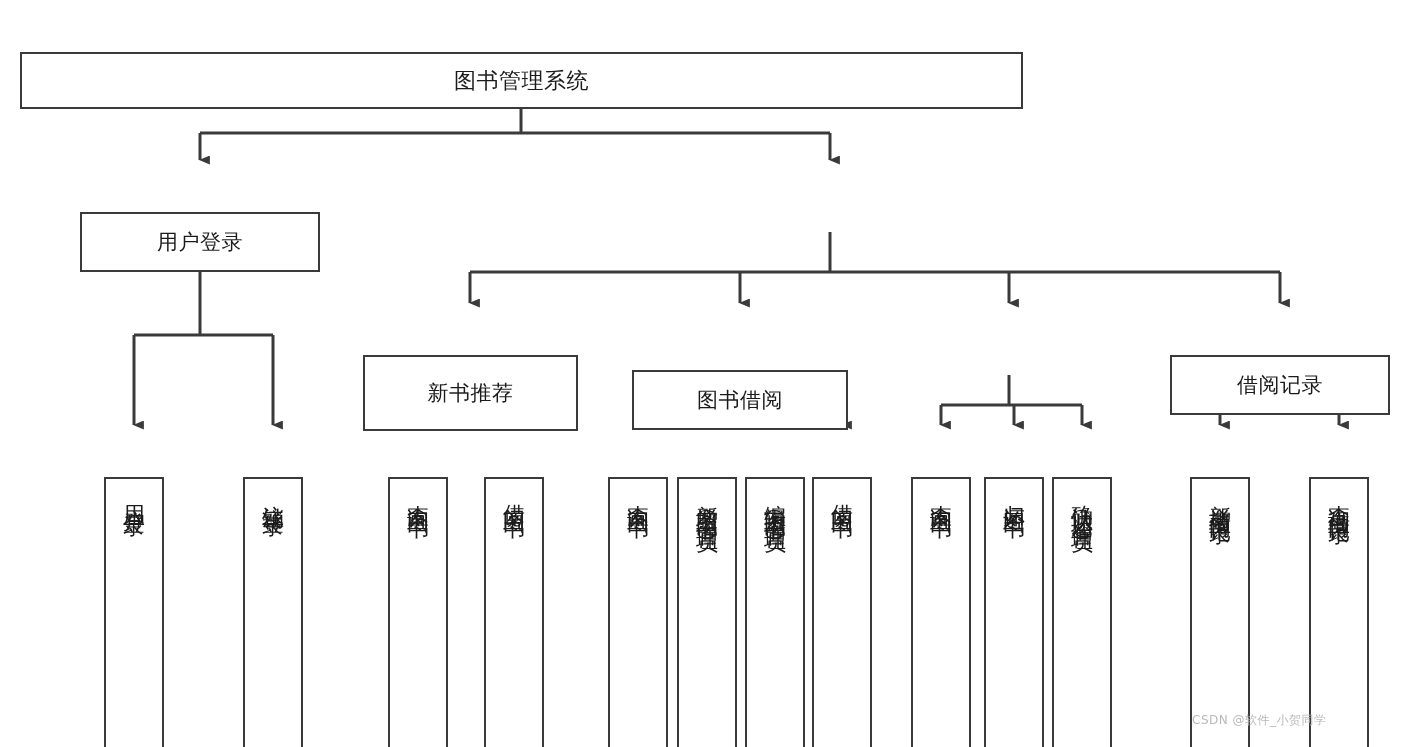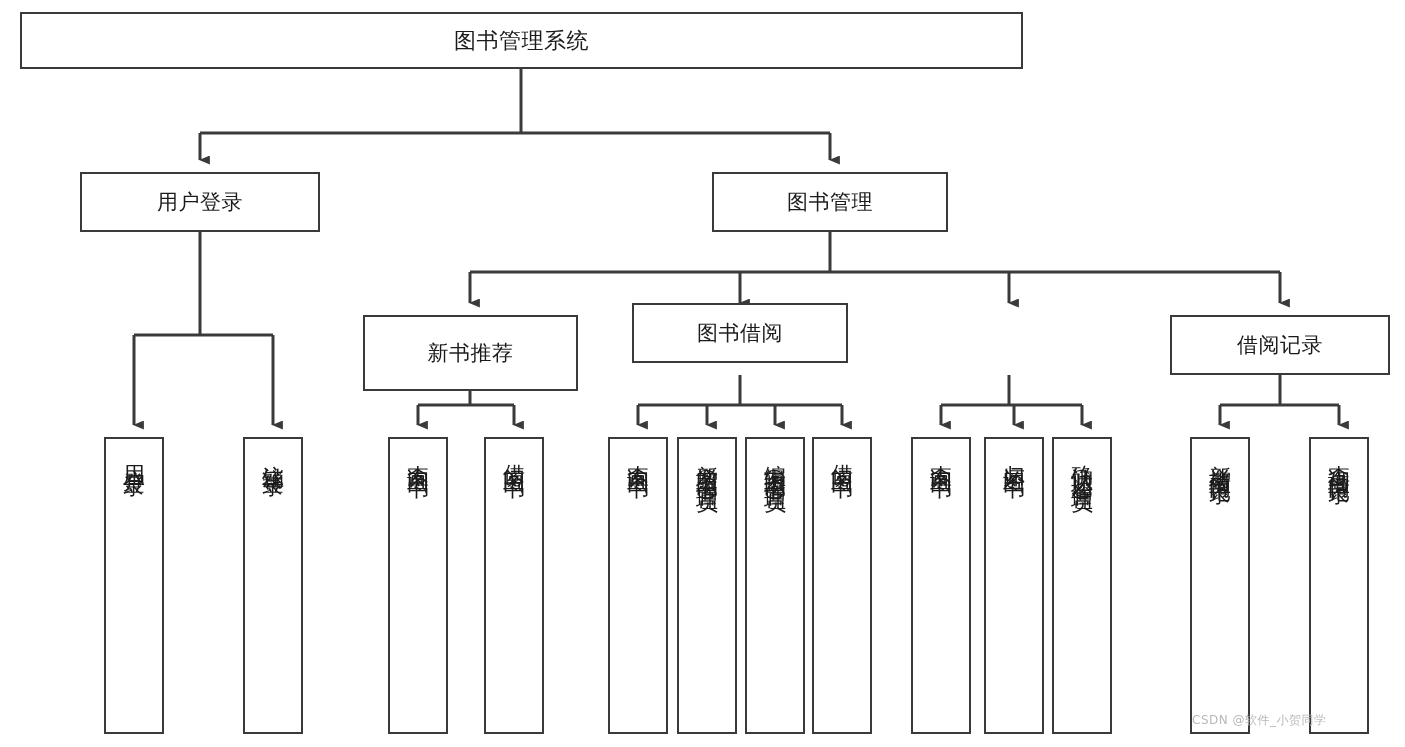--- a/index.html
+++ b/index.html
@@ -28,20 +28,21 @@
   }
   .node {
     position: absolute;
     box-sizing: border-box;
     border: 2px solid #3a3a3a;
     background: #ffffff;
     display: flex;
     align-items: center;
     justify-content: center;
     color: #1b1b1b;
+    margin-top: 40px;
   }
   .node .label {
     display: block;
     text-align: center;
     line-height: 1.15;
     white-space: pre;
   }
   .node.horiz .label {
     font-size: 21px;
     letter-spacing: 0.5px;
@@ -126,29 +127,26 @@
   </svg>
 
   <div class="node horiz root" style="left:20px; top:12px; width:1003px; height:57px;">
     <span class="label">图书管理系统</span>
   </div>
 
   <div class="node horiz" style="left:80px; top:172px; width:240px; height:60px;">
     <span class="label">用户登录</span>
   </div>
 
-  <div class="node horiz" style="left:712px; top:172px; width:236px; height:60px;">
-    <span class="label">图书管理</span>
-  </div>
 
   <div class="node horiz" style="left:363px; top:315px; width:215px; height:76px;">
     <span class="label">新书推荐</span>
   </div>
 
-  <div class="node horiz" style="left:632px; top:303px; width:216px; height:60px;">
+  <div class="node horiz" style="left:632px; top:330px; width:216px; height:60px;">
     <span class="label">图书借阅</span>
   </div>
 
 
   <div class="node horiz" style="left:1170px; top:315px; width:220px; height:60px;">
     <span class="label">借阅记录</span>
   </div>
 
   <div class="node vert" style="left:104px; top:437px; width:60px; height:297px;">
     <span class="label">用户登录</span>

